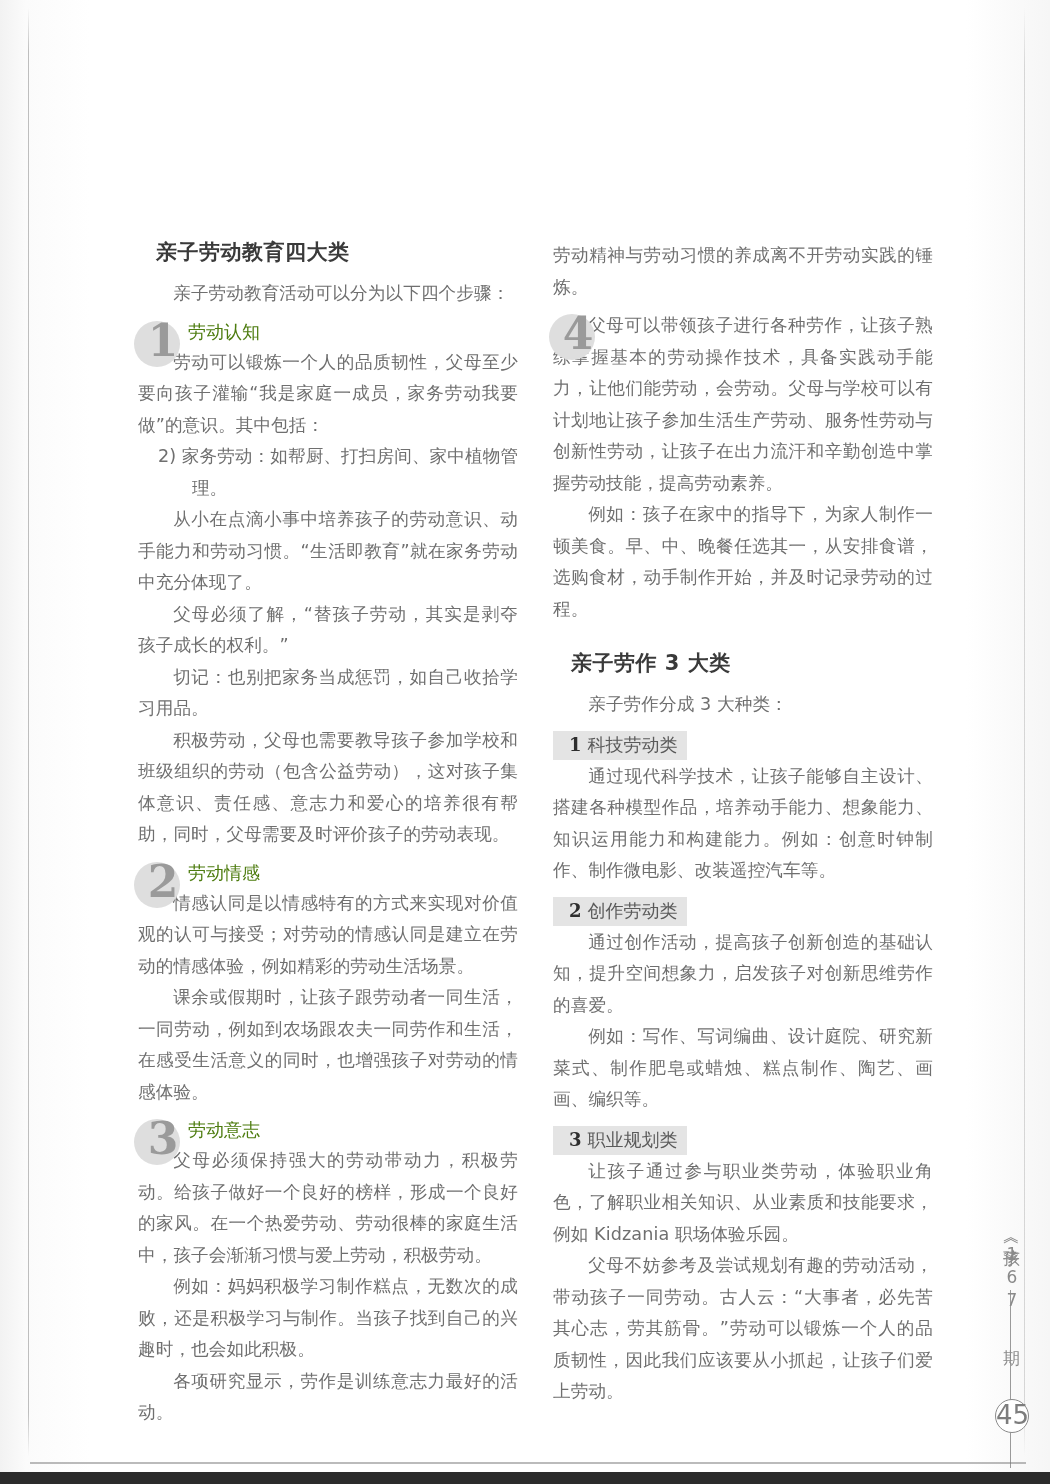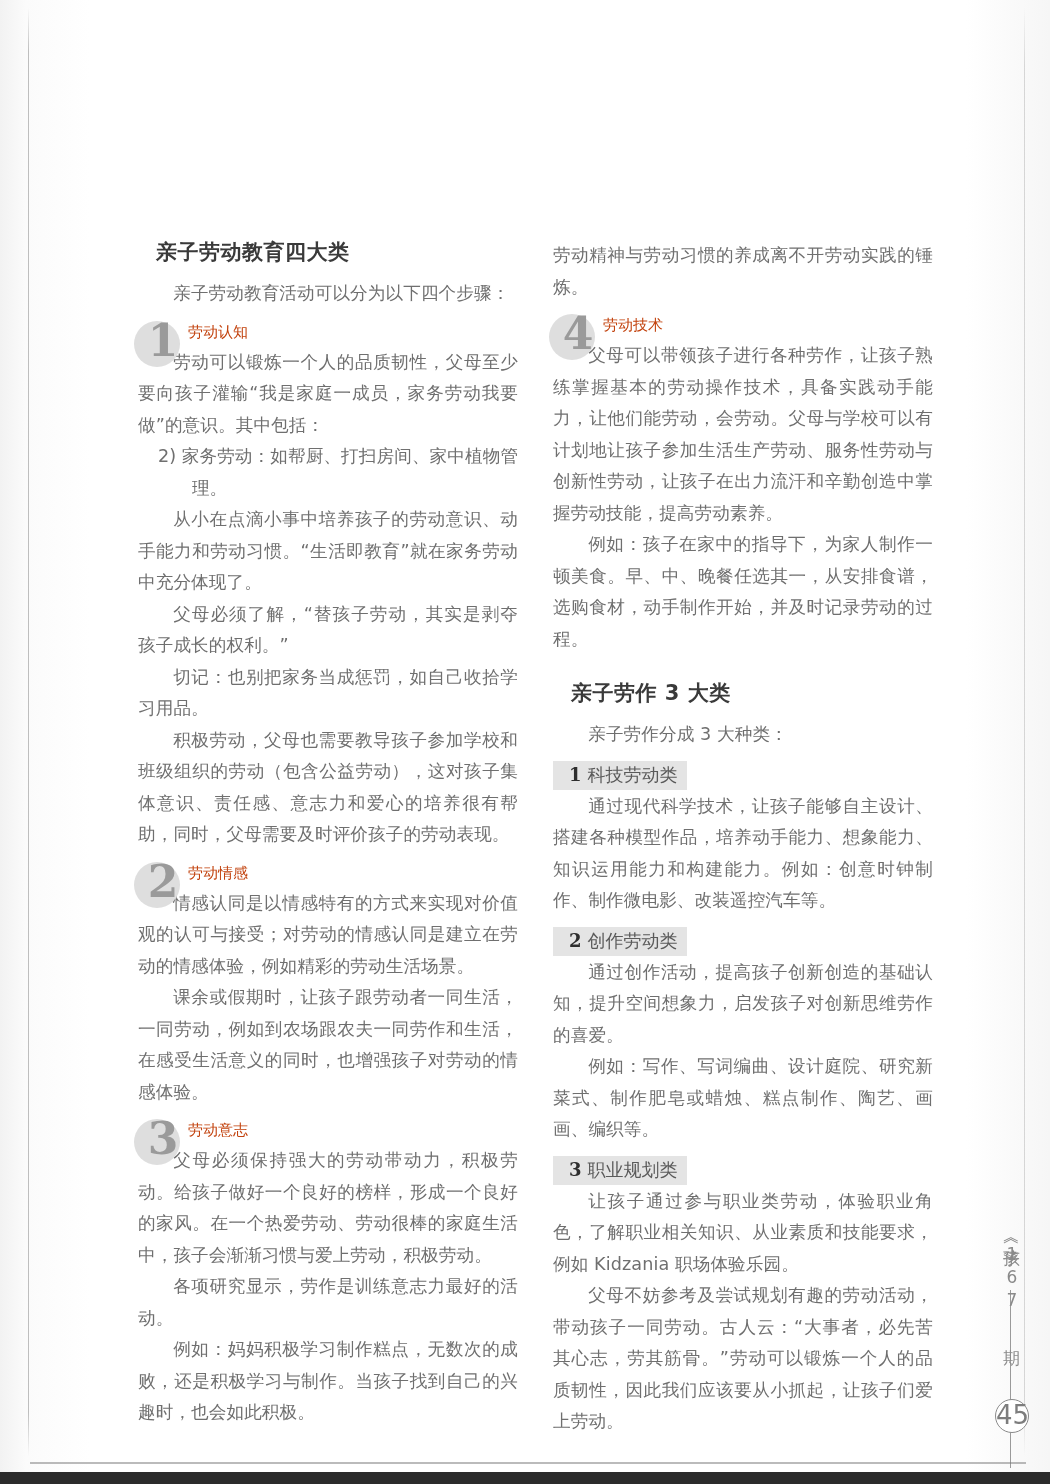--- a/index.html
+++ b/index.html
@@ -110,23 +110,23 @@
     width: 46px;
     text-align: center;
     font-family: "DejaVu Serif", "Liberation Serif", serif;
     font-weight: bold;
     font-size: 44px;
     line-height: 52px;
     color: #9a9a9a;
   }
   .step .step-label {
     margin-left: 50px;
-    font-size: 15px;
+    font-size: 18px;
     line-height: 30px;
-    color: #c2410c;
+    color: #4d7c0f;
   }
 
   
   ul.numlist {
     list-style: none;
     margin: 0;
     padding: 0;
   }
   ul.numlist li {
     font-size: 17.6px;
@@ -244,33 +244,32 @@
 
       <p class="body indent">课余或假期时，让孩子跟劳动者一同生活，一同劳动，例如到农场跟农夫一同劳作和生活，在感受生活意义的同时，也增强孩子对劳动的情感体验。</p>
 
       <div class="step">
         <div class="badge"></div>
         <div class="badge-num">3</div>
         <div class="step-label">劳动意志</div>
         <p class="body indent">父母必须保持强大的劳动带动力，积极劳动。给孩子做好一个良好的榜样，形成一个良好的家风。在一个热爱劳动、劳动很棒的家庭生活中，孩子会渐渐习惯与爱上劳动，积极劳动。</p>
       </div>
 
+      <p class="body indent">例如：妈妈积极学习制作糕点，无数次的成败，还是积极学习与制作。当孩子找到自己的兴趣时，也会如此积极。</p>
       <p class="body indent">各项研究显示，劳作是训练意志力最好的活动。</p>
-      <p class="body indent">例如：妈妈积极学习制作糕点，无数次的成败，还是积极学习与制作。当孩子找到自己的兴趣时，也会如此积极。</p>
     </div>
 
     <div class="col col-right">
 
       <p class="body">劳动精神与劳动习惯的养成离不开劳动实践的锤炼。</p>
 
       
       <div class="step">
         <div class="badge"></div>
         <div class="badge-num">4</div>
-        <div class="step-label">劳动技术</div>
         <p class="body indent">父母可以带领孩子进行各种劳作，让孩子熟练掌握基本的劳动操作技术，具备实践动手能力，让他们能劳动，会劳动。父母与学校可以有计划地让孩子参加生活生产劳动、服务性劳动与创新性劳动，让孩子在出力流汗和辛勤创造中掌握劳动技能，提高劳动素养。</p>
       </div>
 
       <p class="body indent">例如：孩子在家中的指导下，为家人制作一顿美食。早、中、晚餐任选其一，从安排食谱，选购食材，动手制作开始，并及时记录劳动的过程。</p>
 
       <h2 class="section-title spaced">亲子劳作 3 大类</h2>
 
       <p class="body indent">亲子劳作分成 3 大种类：</p>
 
       

